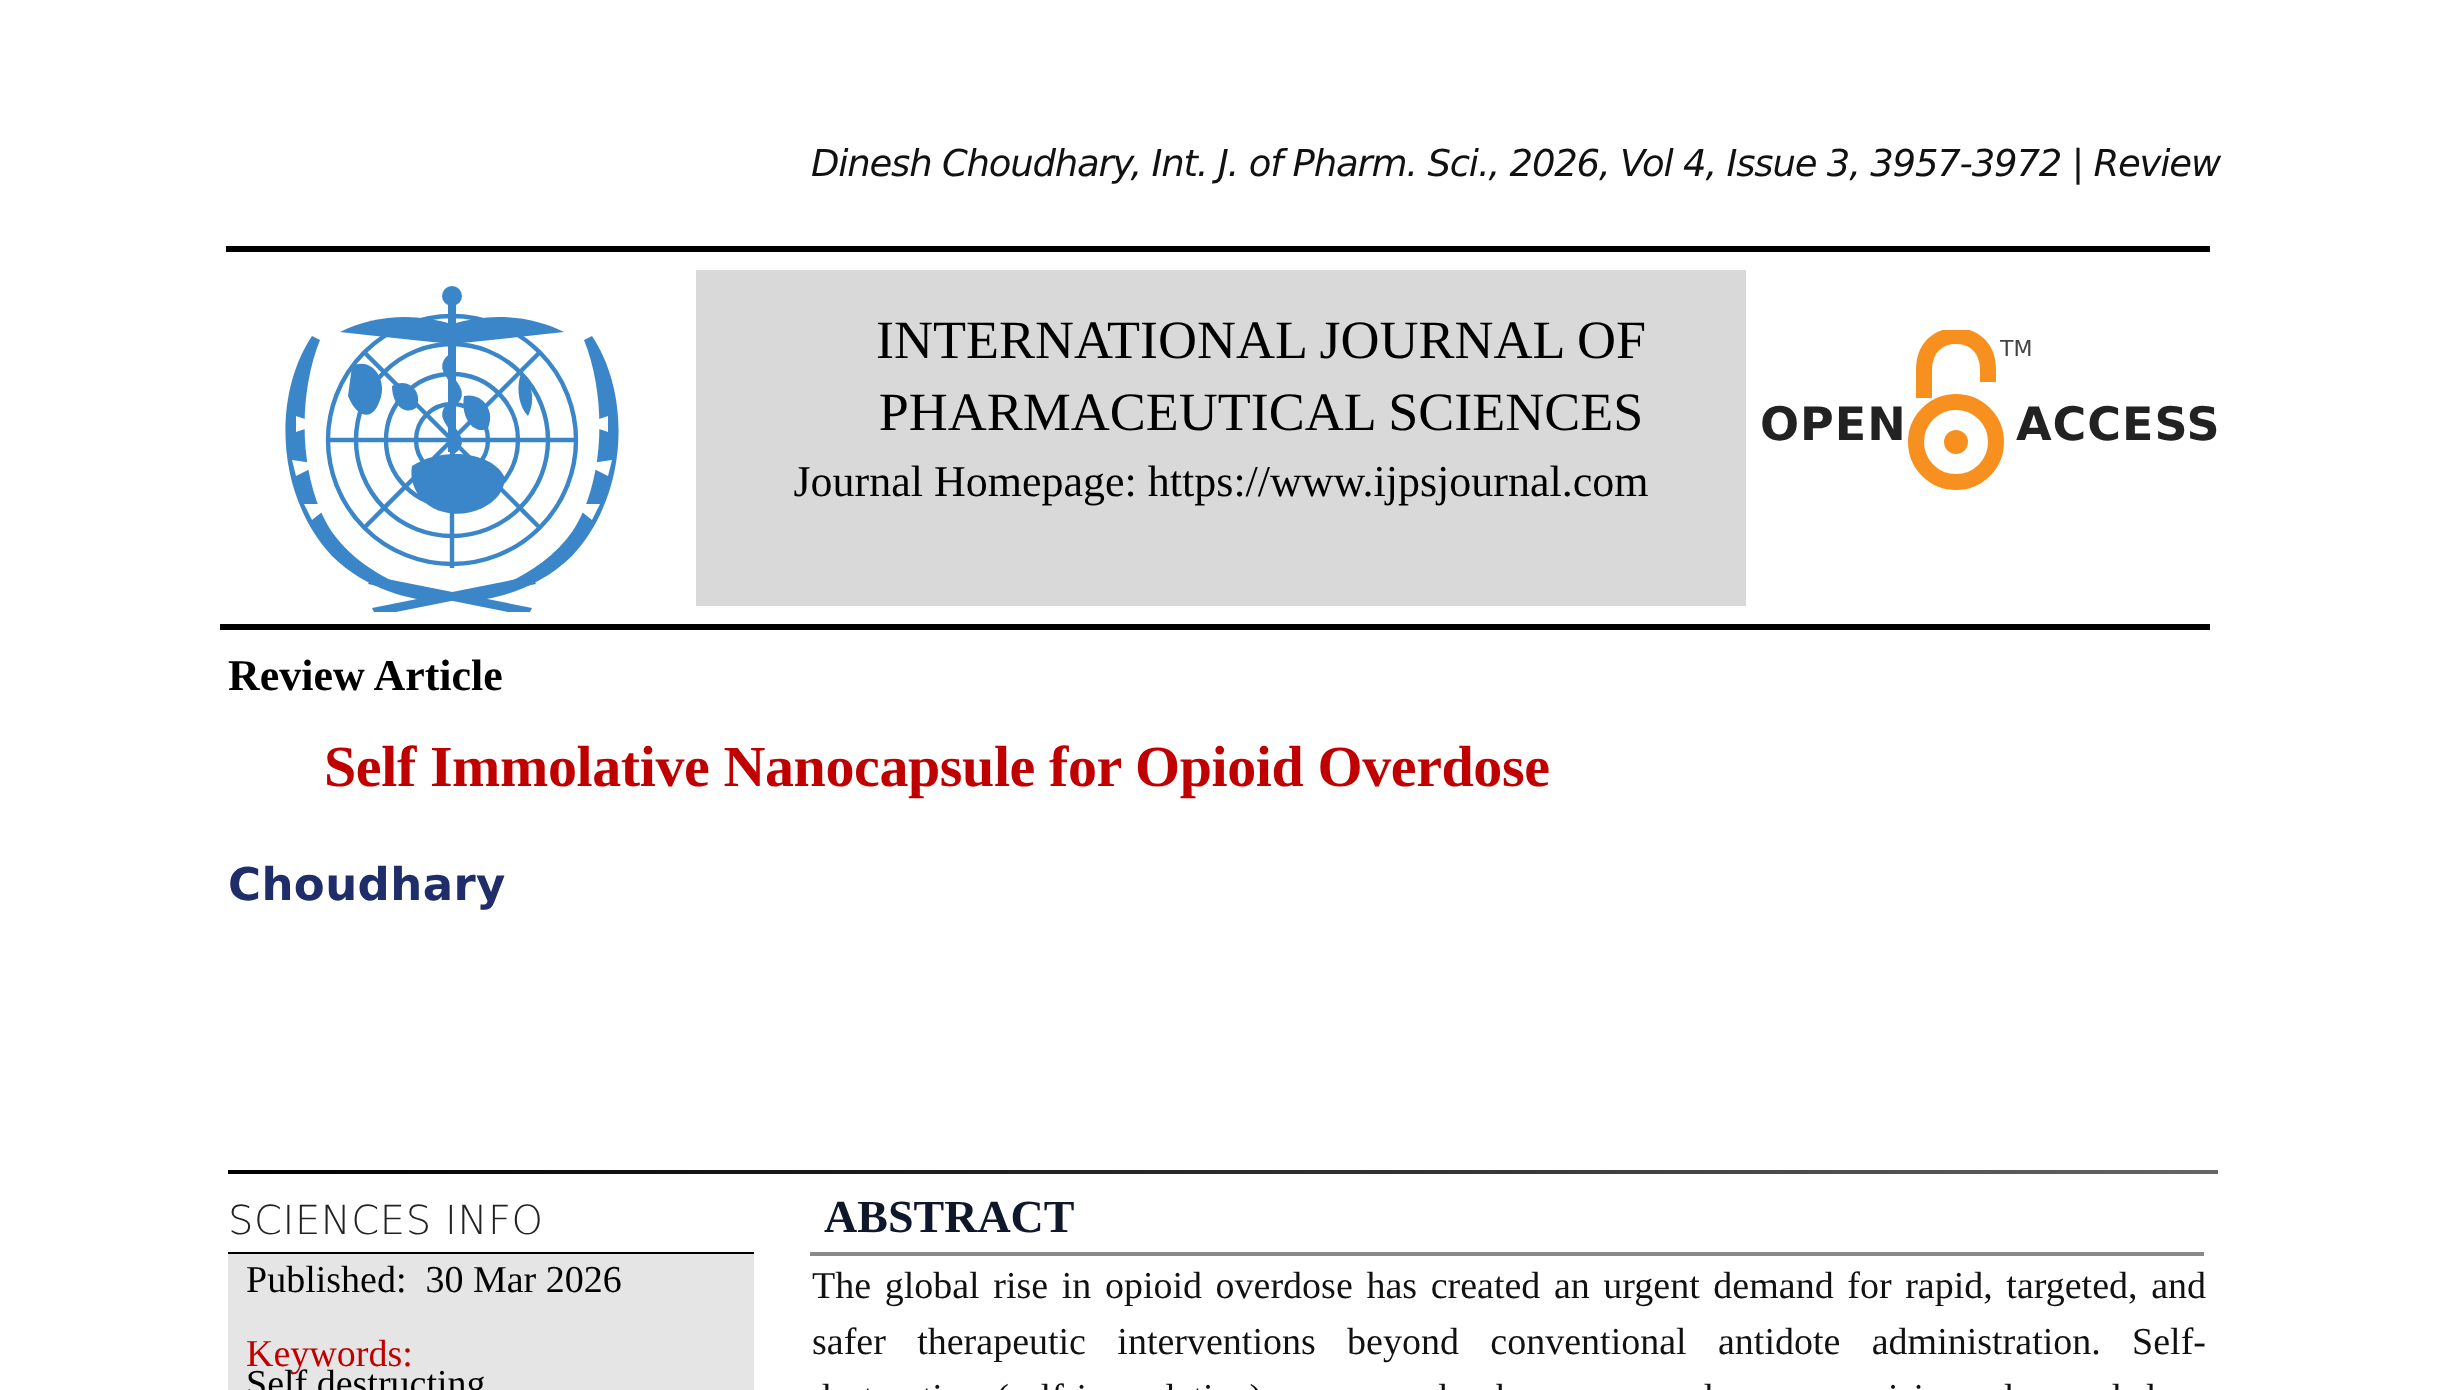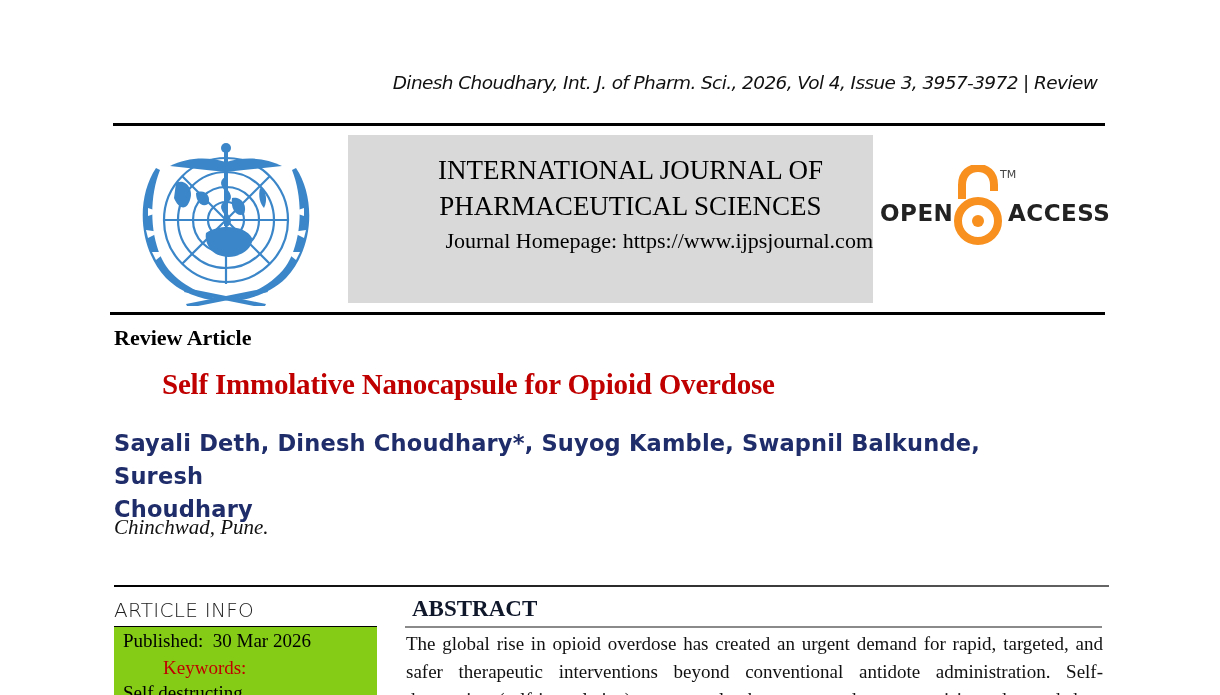--- a/index.html
+++ b/index.html
@@ -1,39 +1,39 @@
 <!DOCTYPE html>
 <html><head>
   <meta charset="utf-8">
   <style>
     html, body { margin: 0; padding: 0; background: #ffffff; }
     body { width: 1220px; height: 695px; overflow: hidden; position: relative; font-family: "Liberation Serif", serif; color: #000; }
     .abs { position: absolute; }
 
     .citation {
-      left: 380px; top: 72px; width: 730px; text-align: center;
+      left: 380px; top: 72px; width: 730px; text-align: right;
       font-family: "DejaVu Sans", sans-serif; font-style: italic; font-size: 18.5px;
       letter-spacing: -0.6px; color: #111;
     }
     .rule-top { left: 113px; top: 123px; width: 992px; height: 3px; background: #000; }
     .rule-mid { left: 110px; top: 312px; width: 995px; height: 3px; background: #000; }
 
     .logo-left { left: 126px; top: 138px; width: 200px; height: 168px; }
 
     .journal-box {
       left: 348px; top: 135px; width: 525px; height: 168px; background: #d9d9d9;
       text-align: center;
     }
     .journal-title {
       margin-top: 17px; font-weight: normal; font-size: 27px; line-height: 36px; color: #000;
       font-family: "Liberation Serif", serif;
       padding-left: 40px;
     }
     .journal-issn { font-size: 22.5px; line-height: 31px; }
-    .journal-home { font-size: 22px; line-height: 33px; text-align: right; }
+    .journal-home { font-size: 22px; line-height: 33px; }
 
     .oa-logo { left: 878px; top: 163px; width: 232px; height: 90px; }
     .oa-text {
       position: absolute; top: 37px; font-family: "DejaVu Sans", sans-serif; font-weight: bold;
       font-size: 23px; letter-spacing: 0.5px; color: #222;
     }
     .oa-tm { position: absolute; left: 122px; top: 5px; font-family: "DejaVu Sans", sans-serif; font-size: 11px; color: #444; }
 
     .article-type { left: 114px; top: 325px; font-size: 22px; font-weight: bold; }
     .article-title { left: 114px; top: 368px; font-size: 29px; font-weight: bold; color: #c00000; letter-spacing: -0.2px; margin-left: 48px; }
@@ -48,21 +48,21 @@
     .rule-aff {
       left: 114px; top: 585px; width: 995px; height: 2px;
       background: linear-gradient(to right, #000 0%, #333 60%, #666 100%);
     }
 
     .info-head {
       left: 114px; top: 598px; font-family: "DejaVu Sans", sans-serif; font-weight: 300; font-size: 20px;
       color: #222; letter-spacing: 0.3px;
     }
     .info-rule { left: 114px; top: 626px; width: 263px; height: 1px; background: #000; }
-    .info-box { left: 114px; top: 627px; width: 263px; height: 68px; background: #84cc16; }
+    .info-box { left: 114px; top: 627px; width: 263px; height: 68px; background: #e5e5e5; }
     .info-line { position: absolute; left: 9px; font-size: 19px; }
     .kw-label { color: #c00000; }
 
     .abs-head { left: 412px; top: 596px; font-size: 23px; font-weight: bold; color: #0f172a; }
     .abs-rule { left: 405px; top: 626px; width: 697px; height: 2px; background: #8a8a8a; }
     .abs-text {
       left: 406px; top: 630px; width: 697px; font-size: 19px; line-height: 28px; text-align: justify; color: #111;
     }
     .abs-text .line { display: block; text-align-last: justify; white-space: nowrap; overflow: hidden; }
   </style>
@@ -135,38 +135,36 @@
   <span class="oa-tm">TM</span>
   <span class="oa-text" style="left:130px;">ACCESS</span>
 </div>
 
 <div class="abs rule-mid"></div>
 
 <div class="abs article-type">Review Article</div>
 <div class="abs article-title">Self Immolative Nanocapsule for Opioid Overdose</div>
 
 <div class="abs authors">
-  <div>Sayali Deth, Dinesh Choudhary*, Suyog Kamble, Swapnil Balkunde, Suresh</div>
   <div>Choudhary</div>
 </div>
 
 <div class="abs affiliation">
-  <div>Chinchwad, Pune.</div>
 </div>
 
 <div class="abs rule-aff"></div>
 
-<div class="abs info-head">ARTICLE INFO</div>
+<div class="abs info-head">SCIENCES INFO</div>
 <div class="abs info-rule"></div>
 <div class="abs info-box">
   <div class="info-line" style="top:3px;">
     <span>Published:</span>&nbsp;
     <span>30 Mar 2026</span>
   </div>
-  <div class="info-line kw-label" style="top:30px;margin-left:40px;">Keywords:</div>
+  <div class="info-line kw-label" style="top:40px;">Keywords:</div>
   <div class="info-line" style="top:55px;">Self destructing</div>
 </div>
 
 <div class="abs abs-head">ABSTRACT</div>
 <div class="abs abs-rule"></div>
 <div class="abs abs-text">
   <span class="line">The global rise in opioid overdose has created an urgent demand for rapid, targeted, and</span>
   <span class="line">safer therapeutic interventions beyond conventional antidote administration. Self-</span>
   <span class="line">destructing (self-immolative) nanocapsules have emerged as a promising advanced drug</span>
 </div>

